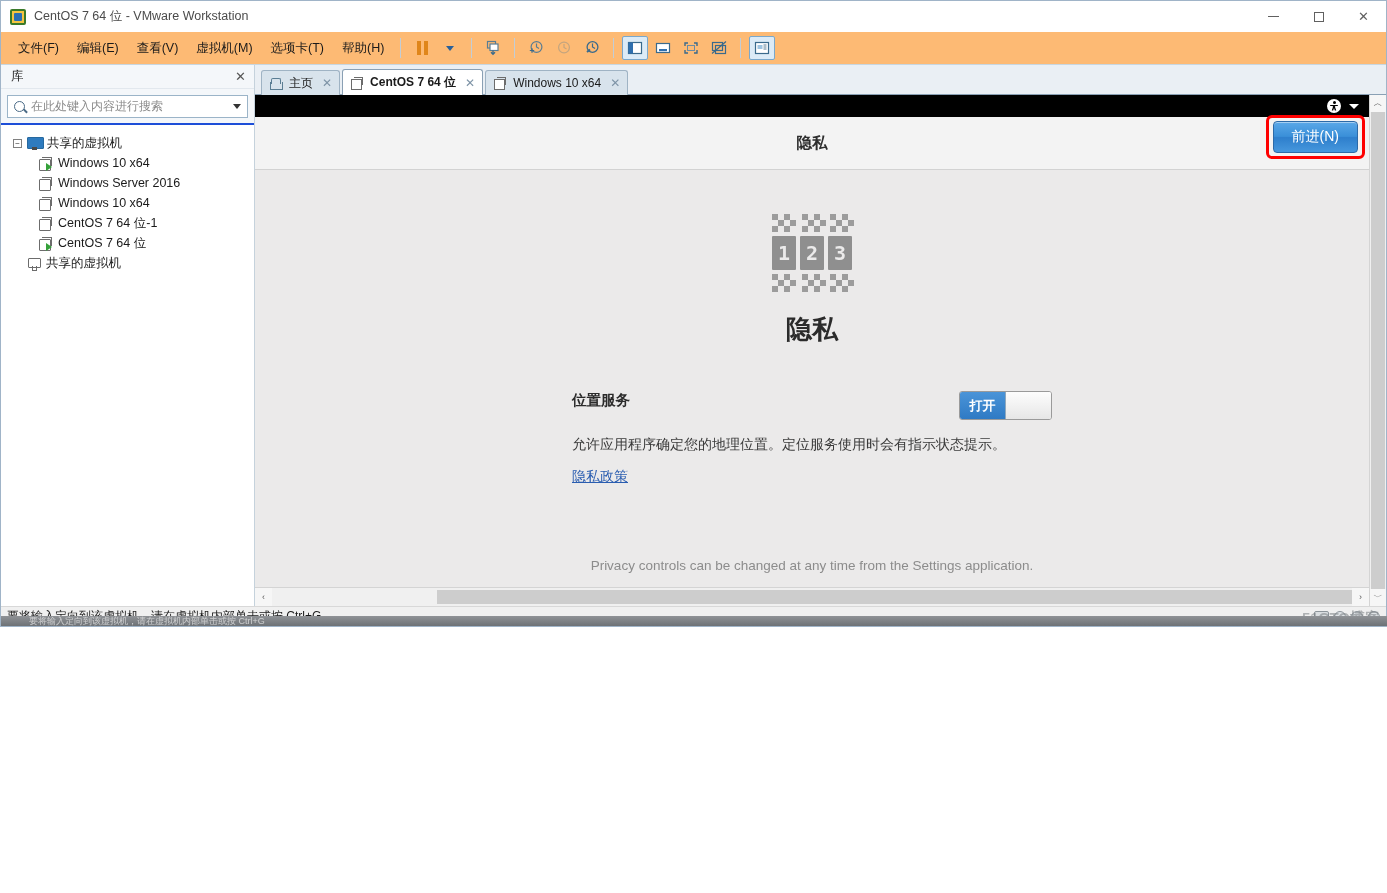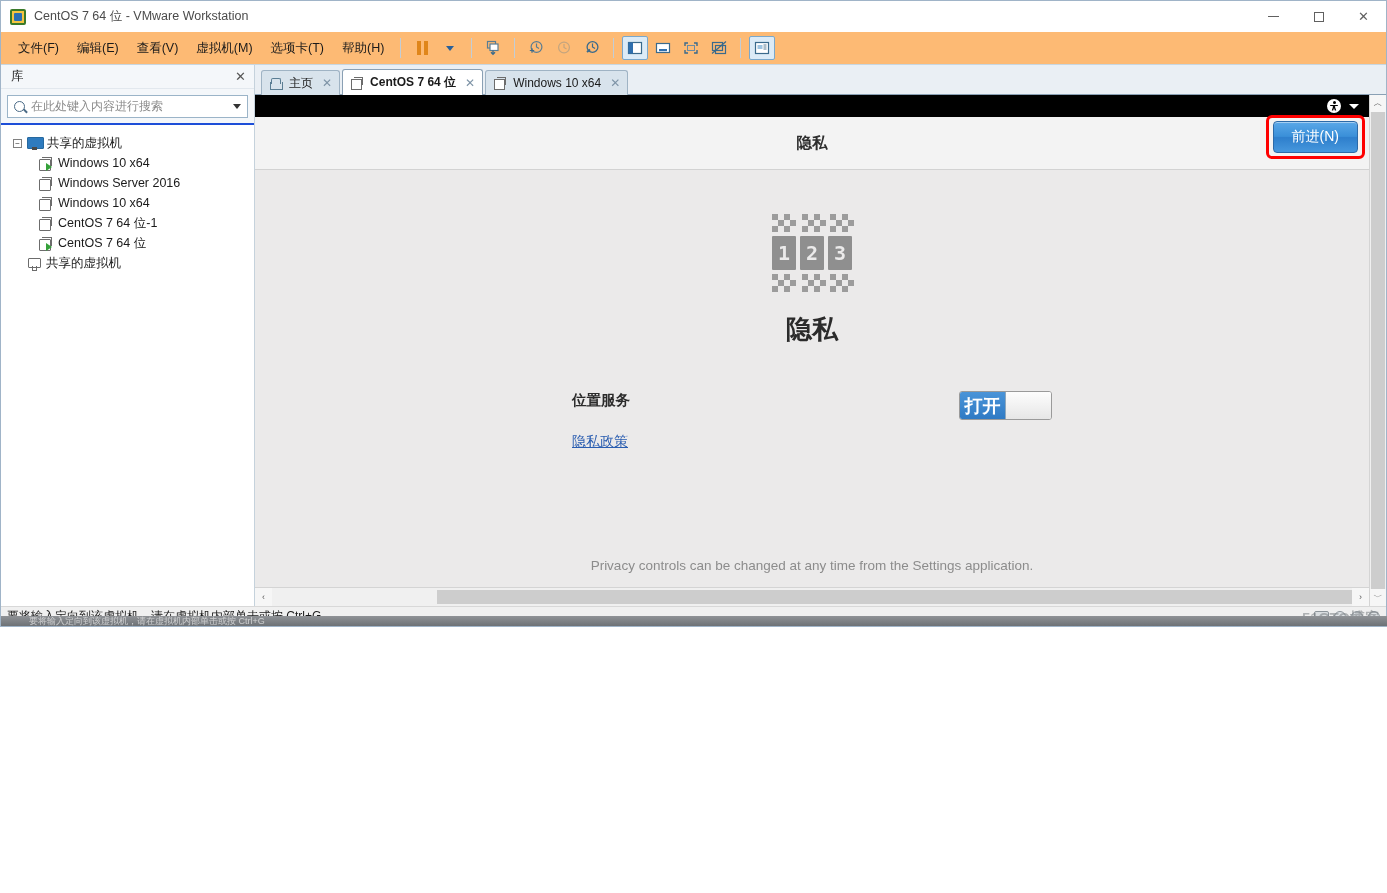--- a/index.html
+++ b/index.html
@@ -180,21 +180,21 @@
     display:flex; align-items:flex-start; justify-content:space-between;
   }
   .setting-label { font-size:14.5px; font-weight:bold; color:#2b2b2b; }
   .toggle {
     width: 93px; height: 29px; border:1px solid #9a9a9a; border-radius:3px; background:#fff;
     display:flex; overflow:hidden;
   }
   .toggle .on {
     flex: 0 0 46px;
     background: linear-gradient(to bottom,#4a94d8,#2f7ac4);
-    color:#fff; font-size:18px; font-weight:bold;
+    color:#fff; font-size:13px; font-weight:bold;
     display:flex;align-items:center;justify-content:center;
     border-right:1px solid #8fa8bd;
   }
   .toggle .knob { flex:1 1 auto; background: linear-gradient(to bottom,#fdfdfd,#e6e6e6); }
 
   .setting-desc {
     width: 480px; margin-top: 14px; font-size:14px; color:#3a3a3a; line-height:1.5;
   }
   .policy-link { display:inline-block; margin-top:13px; font-size:14px; color:#2a5db0; text-decoration:underline; }
 
@@ -492,20 +492,21 @@
             <div class="privacy-title">隐私</div>
 
             <div class="setting-row">
               <span class="setting-label">位置服务</span>
               <span class="toggle">
                 <span class="on">打开</span>
                 <span class="knob"></span>
               </span>
             </div>
 
+            <div class="setting-desc">允许应用程序确定您的地理位置。定位服务使用时会有指示状态提示。</div>
             <div style="width:480px;">
               <a class="policy-link" href="#">隐私政策</a>
             </div>
 
             <div class="gnome-footer">Privacy controls can be changed at any time from the Settings application.</div>
           </div>
 
           <div class="hscrollrow">
             <div class="hs-arrow">‹</div>
             <div class="hs-track">

